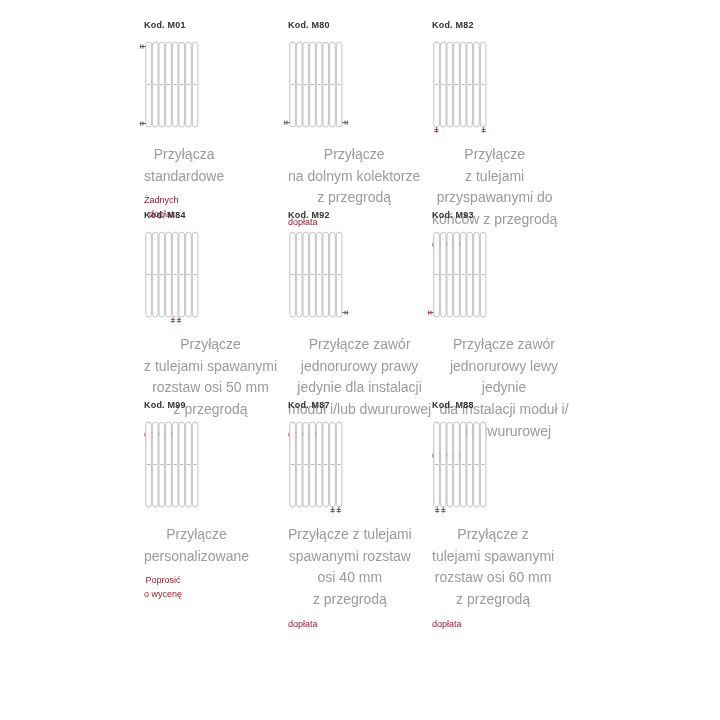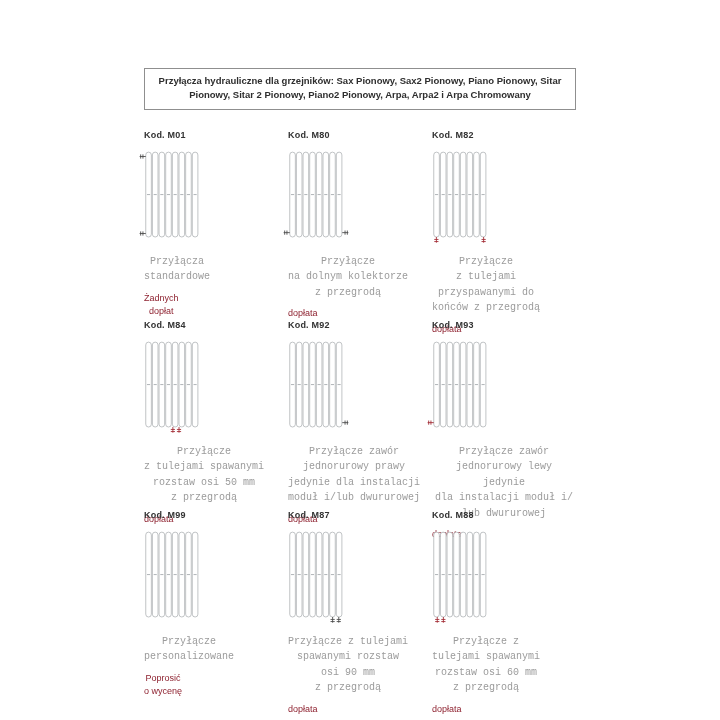--- a/index.html
+++ b/index.html
@@ -23,36 +23,32 @@
   }
   .cell{
     display:flex;flex-direction:column;align-items:flex-start;text-align:center;
   }
   .kod{
     font-size:9px;font-weight:bold;color:#323232;letter-spacing:.2px;
     margin-bottom:9px;
   }
   .radiator{height:92px;margin-bottom:13px;}
   .desc{
-    font-size:10px;color:#9b9b9b;line-height:1.55;white-space:pre-line;
+    font-size:14px;color:#9b9b9b;line-height:1.55;white-space:pre-line;
     margin-bottom:7px;
-    font-family:Liberation Mono, monospace;
   }
   .price{
     font-size:9px;font-weight:normal;color:#8e2230;line-height:1.5;white-space:pre-line;
   }
 </style>
 </head>
 <body>
 
 <div class="page">
 
-  <div class="header-box">
-    <span>Przyłącza hydrauliczne dla grzejników: Sax Pionowy, Sax2 Pionowy, Piano Pionowy, Sitar Pionowy, Sitar 2 Pionowy, Piano2 Pionowy, Arpa, Arpa2 i Arpa Chromowany</span>
-  </div>
 
   <div class="grid">
 
     <div class="cell">
       <div class="kod">Kod. M01</div>
       <div class="radiator"><svg viewBox="0 0 64 104" width="56" height="92" style="overflow:visible">
             <rect x="2" y="3" width="6.4" height="97" rx="3.2" fill="#ffffff" stroke="#b7babd" stroke-width="1"></rect>
             <line x1="3.4" y1="51.5" x2="7" y2="51.5" stroke="#9aa0a4" stroke-width="0.9"></line>
             <rect x="9.6" y="3" width="6.4" height="97" rx="3.2" fill="#ffffff" stroke="#b7babd" stroke-width="1"></rect>
             <line x1="11" y1="51.5" x2="14.6" y2="51.5" stroke="#9aa0a4" stroke-width="0.9"></line>
@@ -286,21 +282,21 @@
             <line x1="56.599999999999994" y1="51.5" x2="60.199999999999996" y2="51.5" stroke="#9aa0a4" stroke-width="0.9"></line>
             <line x1="51" y1="100" x2="51" y2="106.5" stroke="#4a4a4a" stroke-width="1"></line>
             <line x1="48.6" y1="102.8" x2="53.4" y2="102.8" stroke="#4a4a4a" stroke-width="1"></line>
             <line x1="48.6" y1="105.2" x2="53.4" y2="105.2" stroke="#4a4a4a" stroke-width="1"></line>
             <line x1="58" y1="100" x2="58" y2="106.5" stroke="#4a4a4a" stroke-width="1"></line>
             <line x1="55.6" y1="102.8" x2="60.4" y2="102.8" stroke="#4a4a4a" stroke-width="1"></line>
             <line x1="55.6" y1="105.2" x2="60.4" y2="105.2" stroke="#4a4a4a" stroke-width="1"></line>
           </svg></div>
       <div class="desc">Przyłącze z tulejami
 spawanymi rozstaw
-osi 90 mm
+osi 40 mm
 z przegrodą</div>
       <div class="price">dopłata</div>
     </div>
 
     <div class="cell">
       <div class="kod">Kod. M88</div>
       <div class="radiator"><svg viewBox="0 0 64 104" width="56" height="92" style="overflow:visible">
             <rect x="2" y="3" width="6.4" height="97" rx="3.2" fill="#ffffff" stroke="#b7babd" stroke-width="1"></rect>
             <line x1="3.4" y1="51.5" x2="7" y2="51.5" stroke="#9aa0a4" stroke-width="0.9"></line>
             <rect x="9.6" y="3" width="6.4" height="97" rx="3.2" fill="#ffffff" stroke="#b7babd" stroke-width="1"></rect>

